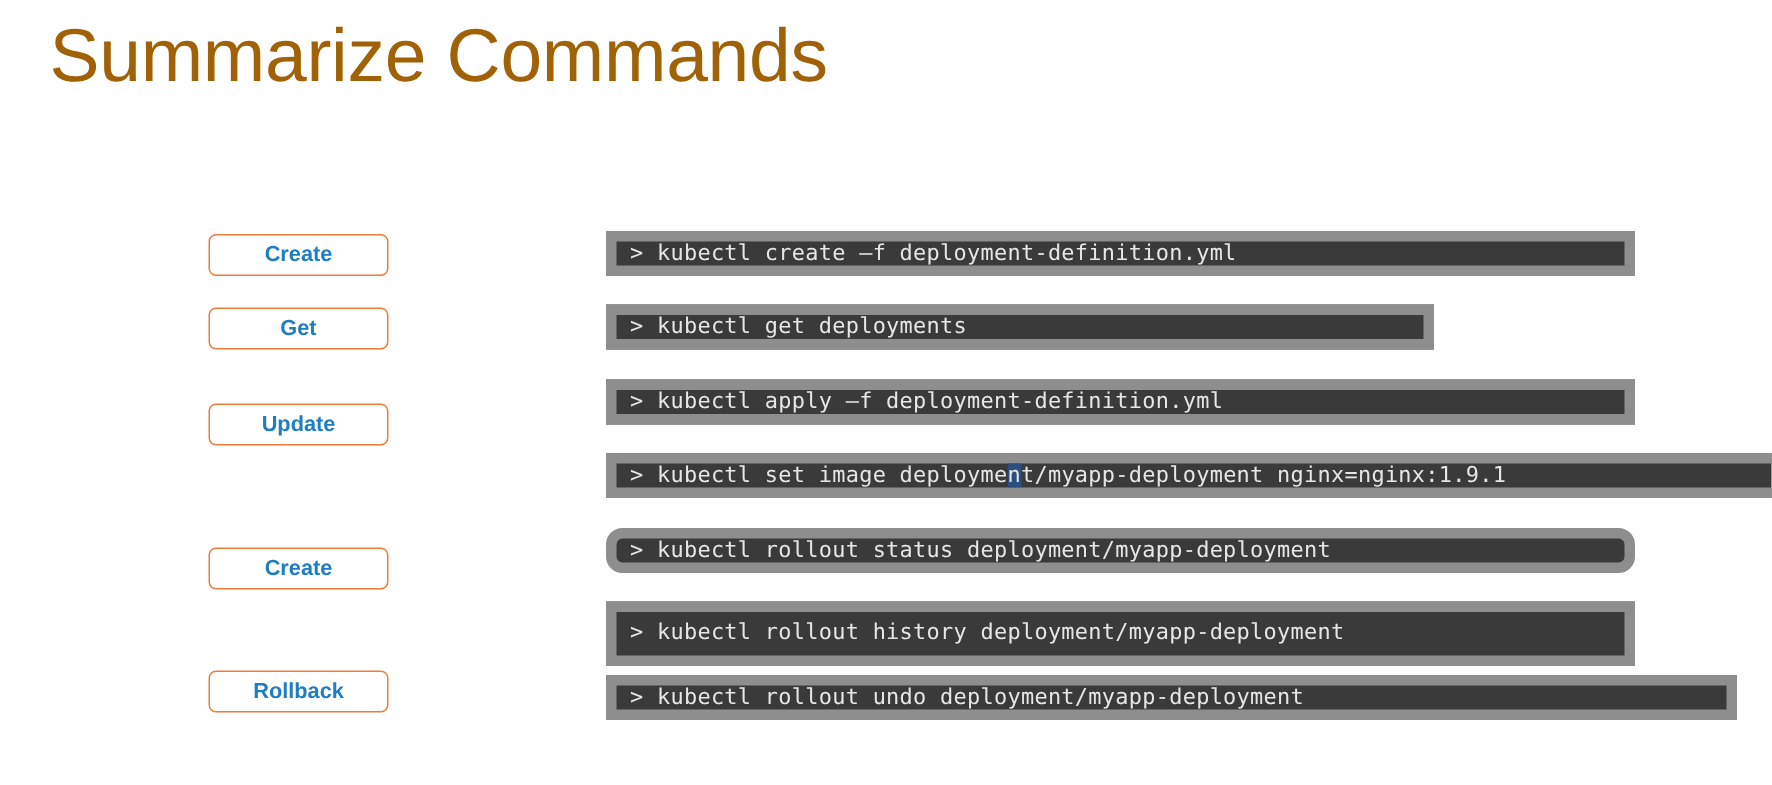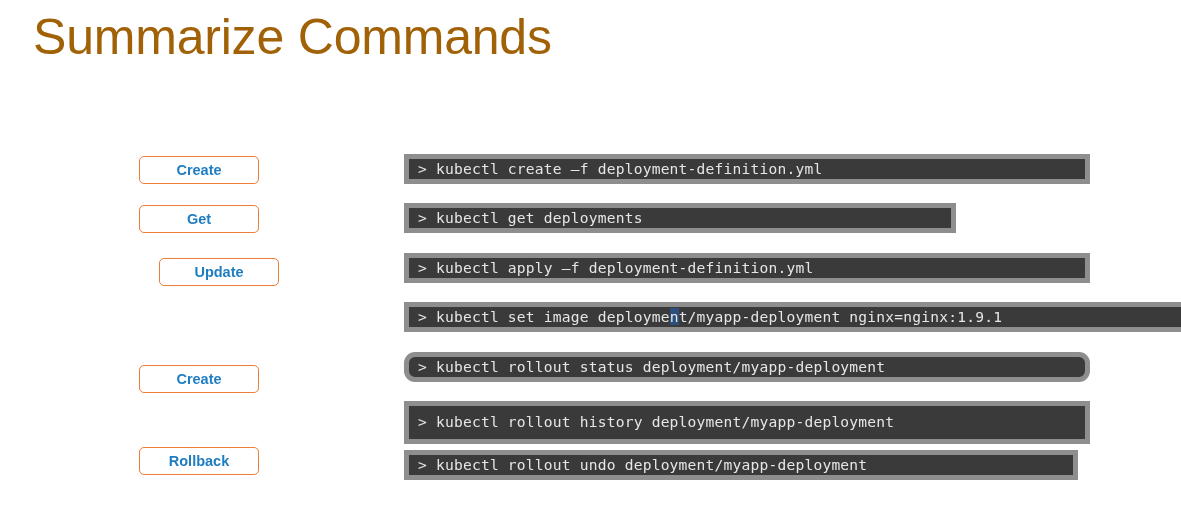--- a/index.html
+++ b/index.html
@@ -61,21 +61,21 @@
     font-family: "Liberation Sans", sans-serif;
   }
 
   
   .cmd-bar {
     position: absolute;
     left: 404px;
     height: 30px;
     box-sizing: border-box;
     background: #3A3A3A;
-    border: 5px solid #fca5a5;
+    border: 7px solid #fca5a5;
     display: flex;
     align-items: center;
     overflow: hidden;
   }
   .cmd-text {
     font-family: "DejaVu Sans Mono", "Liberation Mono", monospace;
     font-size: 14.6px;
     letter-spacing: 0.2px;
     color: #E6E6E6;
     white-space: pre;
@@ -94,21 +94,21 @@
 
   <div id="slide-title">Summarize Commands</div>
 
   <div id="buttons-layer">
       <div class="label-button" style="left: 139px; top: 156px;">
         <span class="btn-text">Create</span>
       </div>
       <div class="label-button" style="left: 139px; top: 205px; text-align: center;">
         <span class="btn-text">Get</span>
       </div>
-      <div class="label-button" style="left: 139px; top: 258px; margin-left: 20px;">
+      <div class="label-button" style="left: 139px; top: 269px;">
         <span class="btn-text">Update</span>
       </div>
       <div class="label-button" style="left: 139px; top: 365px;">
         <span class="btn-text">Create</span>
       </div>
       <div class="label-button" style="left: 139px; top: 447px;">
         <span class="btn-text">Rollback</span>
       </div>
     </div>
 
@@ -124,18 +124,18 @@
       </div>
       <div class="cmd-bar" style="left: 404px; top: 302px; width: 801px; height: 30px;">
         <span class="cmd-text"><span>&gt; </span><span>kubectl set image deployme</span><span class="sel">n</span><span>t/myapp-deployment nginx=nginx:1.9.1</span></span>
       </div>
       <div class="cmd-bar" style="left: 404px; top: 352px; width: 686px; height: 30px; border-radius: 11px;">
         <span class="cmd-text"><span>&gt; </span><span>kubectl rollout status deployment/myapp-deployment</span></span>
       </div>
       <div class="cmd-bar" style="left: 404px; top: 401px; width: 686px; height: 43px;">
         <span class="cmd-text"><span>&gt; </span><span>kubectl rollout history deployment/myapp-deployment</span></span>
       </div>
-      <div class="cmd-bar" style="left: 404px; top: 450px; width: 674px; height: 30px;">
+      <div class="cmd-bar" style="left: 404px; top: 450px; width: 754px; height: 30px;">
         <span class="cmd-text"><span>&gt; </span><span>kubectl rollout undo deployment/myapp-deployment</span></span>
       </div>
     </div>
 
 </div>
 
 </body></html>

